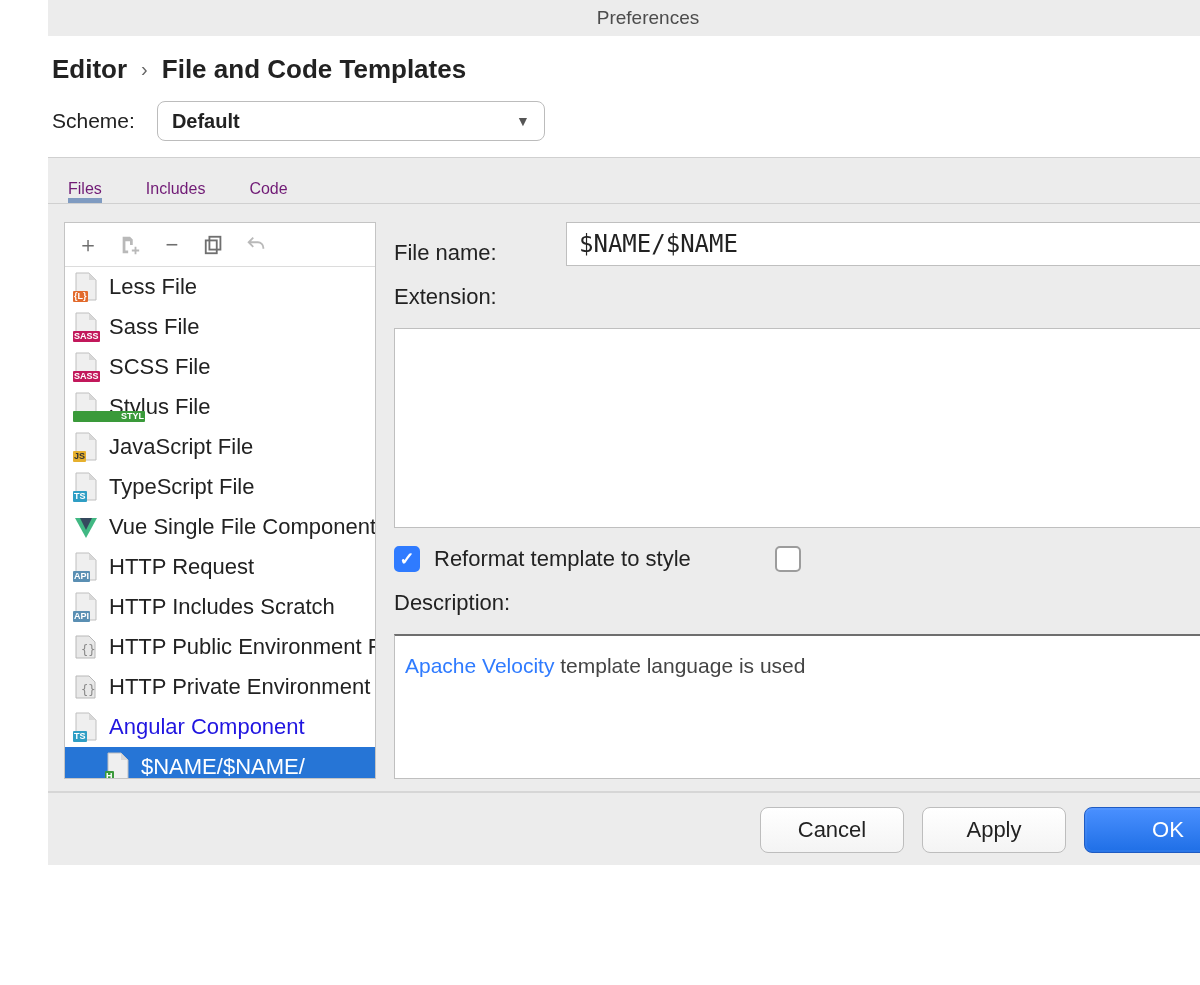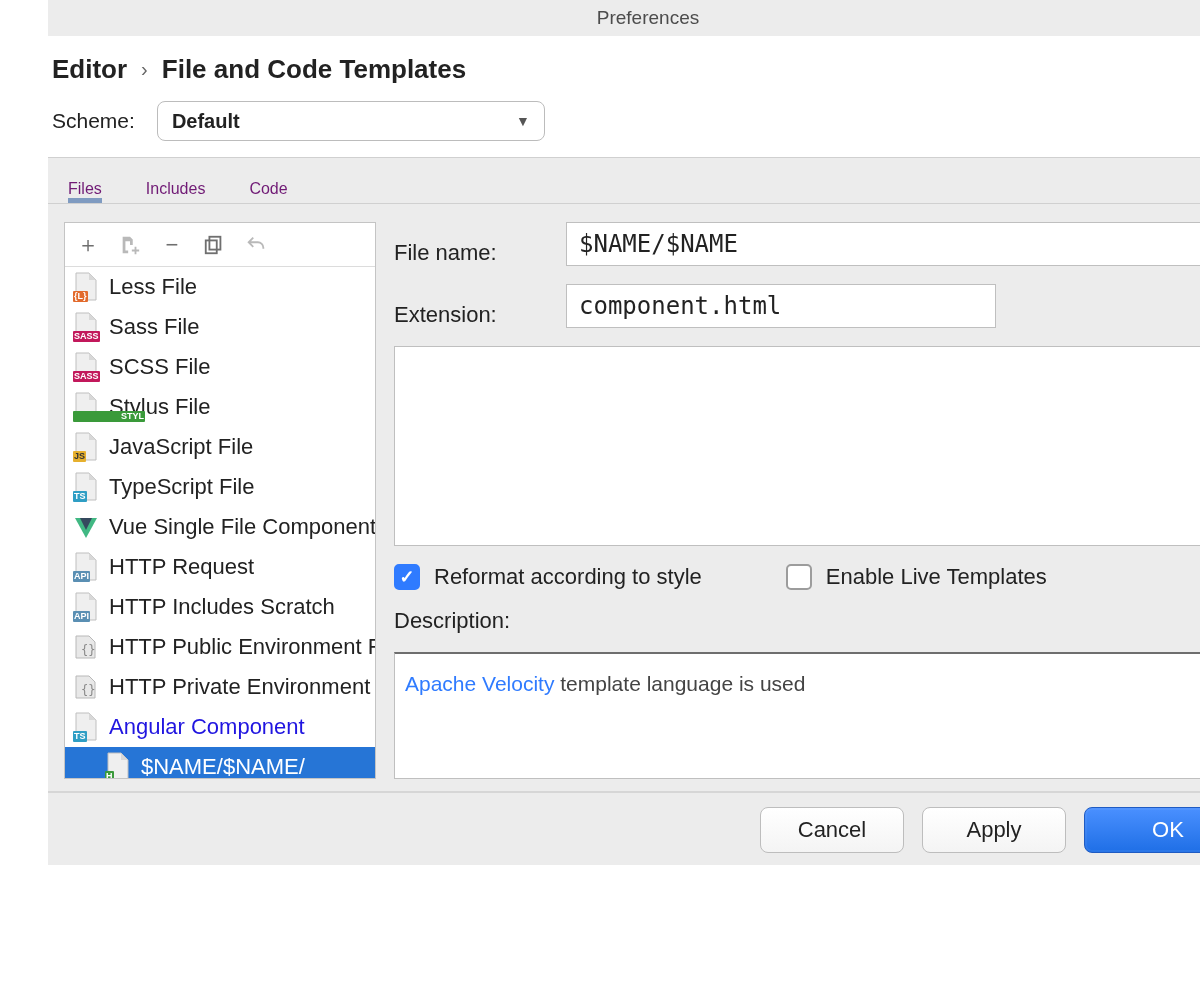--- a/index.html
+++ b/index.html
@@ -429,31 +429,29 @@
         </div>
     </div>
 
     <div class="right-panel">
       <div class="form-row">
         <span class="form-label">File name:</span>
         <div class="text-input">$NAME/$NAME</div>
       </div>
       <div class="form-row">
         <span class="form-label">Extension:</span>
-        <div class="text-input ext-input">component.html</div>
       </div>
       <div class="code-area"></div>
       <div class="check-row">
         <div class="checkbox">
           <span class="cb checked">✓</span>
-          <span>Reformat according to style</span>
+          <span>Reformat template to style</span>
         </div>
         <div class="checkbox">
           <span class="cb"></span>
-          <span>Enable Live Templates</span>
         </div>
       </div>
       <div class="desc-label">Description:</div>
       <div class="desc-box">
         <span class="link">Apache Velocity</span><span> template language is used</span>
       </div>
     </div>
   </div>
 
   <div class="footer">

